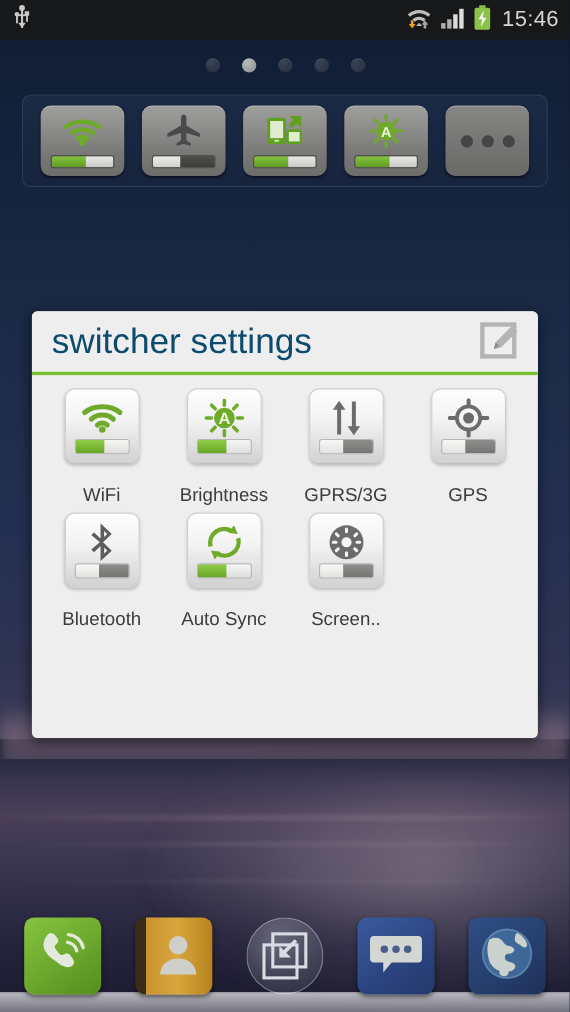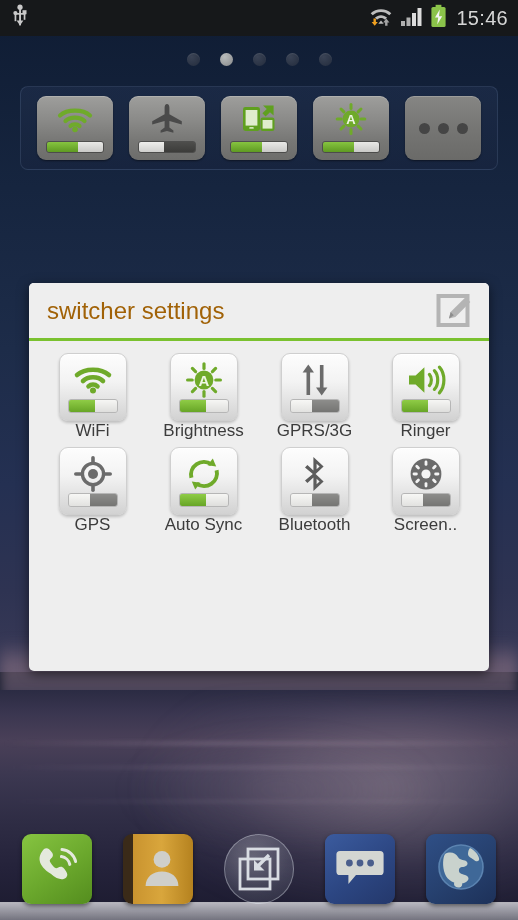--- a/index.html
+++ b/index.html
@@ -105,21 +105,21 @@
   #dialog {
     position:absolute; left:29px; top:283px; width:460px; height:388px; z-index:20;
     background:#eeeeee; border-radius:5px;
     box-shadow:0 3px 12px rgba(0,0,0,.55);
     overflow:hidden;
   }
   #dlg-header {
     height:58px; display:flex; align-items:center; padding:0 14px 0 18px;
     background:#eeeeee; border-bottom:3px solid #7ac12f;
   }
-  #dlg-title { color:#a16207; font-size:24px; font-weight:400; }
+  #dlg-title { color:#0c4a6e; font-size:32px; font-weight:400; }
   #dlg-edit { margin-left:auto; cursor:pointer; }
   #dlg-grid {
     padding:12px 8px 10px 8px;
     display:grid; grid-template-columns:repeat(4,1fr); row-gap:6px;
   }
   .cell { display:flex; flex-direction:column; align-items:center; }
   .tile {
     width:68px; height:68px; border-radius:9px; position:relative;
     background:linear-gradient(180deg,#fdfdfd 0%,#f3f3f3 42%,#e2e2e2 72%,#d2d2d2 100%);
     border:1px solid #cfcfcf;
@@ -131,21 +131,21 @@
     position:absolute; bottom:7px; left:8px; right:8px; height:14px;
     border-radius:3px; overflow:hidden; display:flex;
     border:1px solid #b6b6b6;
     box-shadow:inset 0 1px 2px rgba(0,0,0,.22);
   }
   .tslider .on-fill { width:55%; background:linear-gradient(180deg,#8fcc46,#67a526); }
   .tslider .on-rest { flex:1; background:linear-gradient(180deg,#f6f6f4,#dededc); }
   .tslider .off-thumb { width:45%; background:linear-gradient(180deg,#f7f7f5,#e2e2e0); }
   .tslider .off-rest { flex:1; background:linear-gradient(180deg,#8d8d8b,#757573); }
   .cell-label {
-    margin-top:0; font-size:17px; color:#3c3c3c; white-space:nowrap;
+    margin-top:19px; font-size:17px; color:#3c3c3c; white-space:nowrap;
   }
 
   
   #dock {
     position:absolute; left:0; bottom:0; width:518px; height:92px; z-index:15;
     display:flex; align-items:center; justify-content:space-around; padding:0 6px 10px 6px;
   }
   #dock-shelf {
     position:absolute; left:0; bottom:0; width:518px; height:18px; z-index:14;
     background:linear-gradient(180deg, rgba(215,215,220,.82), rgba(150,150,158,.72));
@@ -405,39 +405,20 @@
           </svg>
         </span>
         <span class="tslider">
           <i class="off-thumb"></i>
             <i class="off-rest"></i>
         </span>
       </div>
       <span class="cell-label">GPRS/3G</span>
     </div>
 
-    <div class="cell">
-      <div class="tile">
-        <span class="ticon">
-          <svg width="40" height="34" viewBox="0 0 40 34">
-            <path d="M3 12.4 h6.6 L18.4 4.2 v25.6 L9.6 21.6 H3z" fill="#6faa2a"></path>
-            <g fill="none" stroke="#6faa2a" stroke-width="3.2" stroke-linecap="round">
-              <path d="M23.4 11.4 C26 14.4 26 19.6 23.4 22.6"></path>
-              <path d="M28.4 7.6 C32.8 12.2 32.8 21.8 28.4 26.4"></path>
-              <path d="M33.4 4.2 C39.4 10.8 39.4 23.2 33.4 29.8"></path>
-            </g>
-          </svg>
-        </span>
-        <span class="tslider">
-          <i class="on-fill"></i>
-            <i class="on-rest"></i>
-        </span>
-      </div>
-      <span class="cell-label">Ringer</span>
-    </div>
 
     <div class="cell">
       <div class="tile">
         <span class="ticon">
           <svg width="38" height="36" viewBox="0 0 38 36">
             <circle cx="19" cy="18" r="10.6" fill="none" stroke="#6b6b6b" stroke-width="3.4"></circle>
             <circle cx="19" cy="18" r="5" fill="#6b6b6b"></circle>
             <g stroke="#6b6b6b" stroke-width="3.6" stroke-linecap="round">
               <line x1="19" y1="1.8" x2="19" y2="7.2"></line>
               <line x1="19" y1="28.8" x2="19" y2="34.2"></line>
@@ -450,50 +431,50 @@
           <i class="off-thumb"></i>
             <i class="off-rest"></i>
         </span>
       </div>
       <span class="cell-label">GPS</span>
     </div>
 
     <div class="cell">
       <div class="tile">
         <span class="ticon">
+          <svg width="30" height="38" viewBox="0 0 30 38">
+            <path d="M13.4 2 L23.6 11.4 L15.6 19 L23.6 26.6 L13.4 36 V22.4 L7.4 28 L5 25.6 L12.8 19 L5 12.4 L7.4 10 L13.4 15.6z M16.6 8.8 v5.4 l3-2.8z M16.6 23.8 v5.4 l3-2.6z" fill="#5c5c5c"></path>
+          </svg>
+        </span>
+        <span class="tslider">
+          <i class="off-thumb"></i>
+            <i class="off-rest"></i>
+        </span>
+      </div>
+      <span class="cell-label">Bluetooth</span>
+    </div>
+
+    <div class="cell">
+      <div class="tile">
+        <span class="ticon">
           <svg width="38" height="36" viewBox="0 0 38 36">
             <g fill="none" stroke="#6faa2a" stroke-width="4">
               <path d="M6.4 21.8 A12.8 12.8 0 0 1 26.4 8.4"></path>
               <path d="M31.6 14.2 A12.8 12.8 0 0 1 11.6 27.6"></path>
             </g>
             <path d="M27.8 2.4 l3.4 8.2 -8.6 -1.4z" fill="#6faa2a"></path>
             <path d="M10.2 33.6 l-3.4 -8.2 8.6 1.4z" fill="#6faa2a"></path>
           </svg>
         </span>
         <span class="tslider">
           <i class="on-fill"></i>
             <i class="on-rest"></i>
         </span>
       </div>
       <span class="cell-label">Auto Sync</span>
-    </div>
-
-    <div class="cell">
-      <div class="tile">
-        <span class="ticon">
-          <svg width="30" height="38" viewBox="0 0 30 38">
-            <path d="M13.4 2 L23.6 11.4 L15.6 19 L23.6 26.6 L13.4 36 V22.4 L7.4 28 L5 25.6 L12.8 19 L5 12.4 L7.4 10 L13.4 15.6z M16.6 8.8 v5.4 l3-2.8z M16.6 23.8 v5.4 l3-2.6z" fill="#5c5c5c"></path>
-          </svg>
-        </span>
-        <span class="tslider">
-          <i class="off-thumb"></i>
-            <i class="off-rest"></i>
-        </span>
-      </div>
-      <span class="cell-label">Bluetooth</span>
     </div>
 
 
     <div class="cell">
       <div class="tile">
         <span class="ticon">
           <svg width="38" height="38" viewBox="0 0 38 38">
             <circle cx="19" cy="19" r="15.4" fill="#6b6b6b"></circle>
             <circle cx="19" cy="19" r="4.6" fill="#f4f4f4"></circle>
             <g fill="#f4f4f4">

